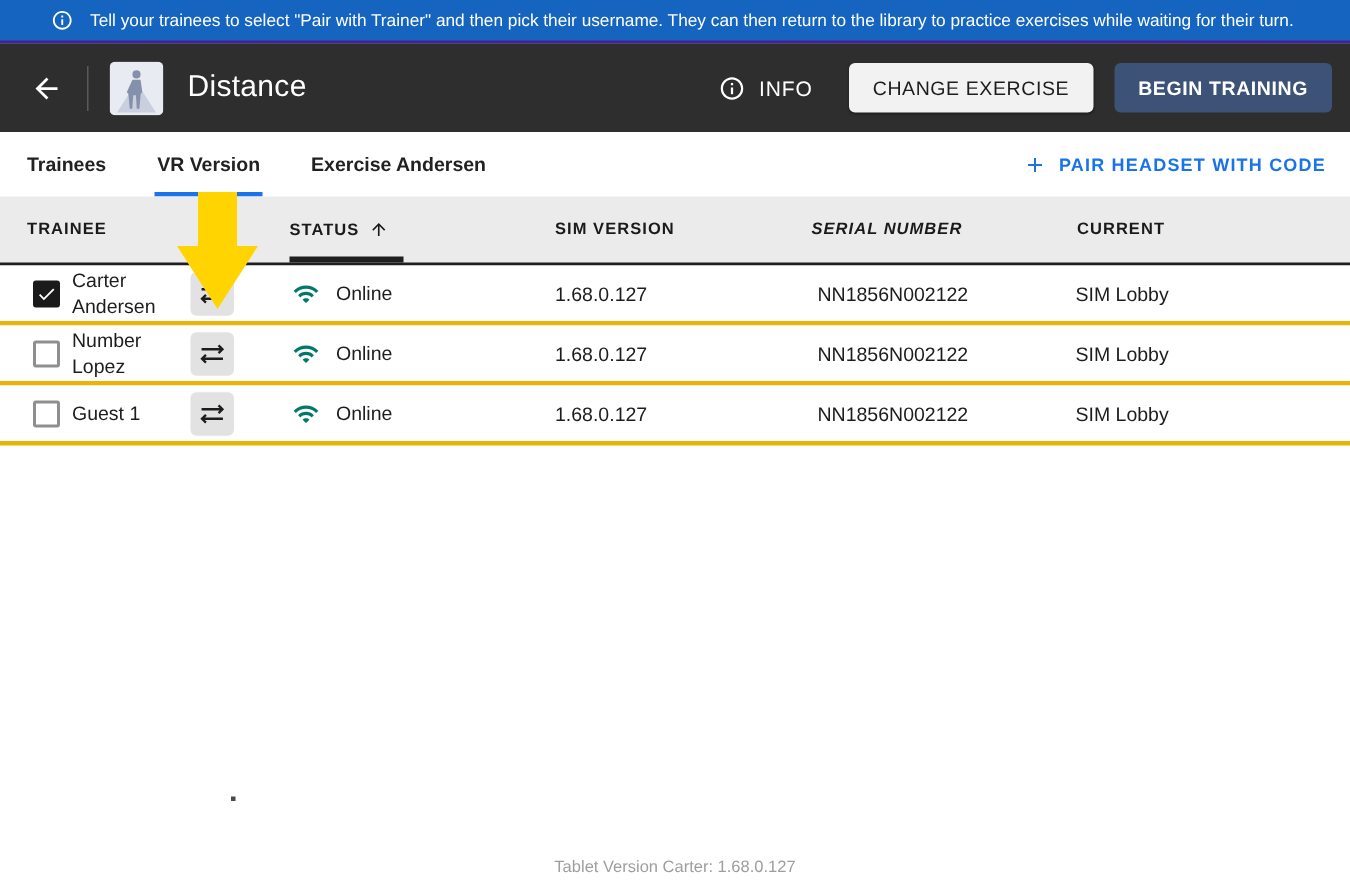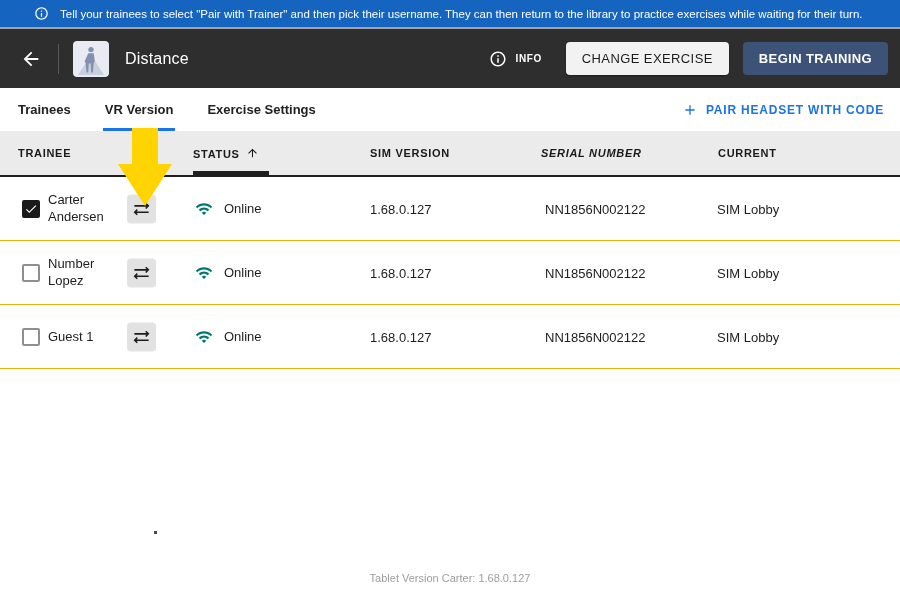--- a/index.html
+++ b/index.html
@@ -9,43 +9,43 @@
     background: #ffffff;
     position: relative;
     overflow: hidden;
     color: #1d1d1d;
   }
 
   
   .banner {
     position: absolute; top: 0; left: 0; width: 900px; height: 29px;
     background: var(--banner-bg, #1565C0);
-    border-bottom: 2px solid #a3a3a3;
+    border-bottom: 2px solid #4c1d95;
     display: flex; align-items: center;
     padding-left: 34px; gap: 11px;
     color: #ffffff; font-size: 11.5px; font-weight: 500;
   }
   .banner svg { width: 15px; height: 15px; fill: #ffffff; flex: 0 0 auto; }
 
   
   .appbar {
     position: absolute; top: 29px; left: 0; width: 900px; height: 59px;
     background: var(--appbar-bg, #2E2E2E);
     display: flex; align-items: center;
     padding: 0 12px 0 20px; color: #fff;
   }
   .back-btn { background: none; border: none; cursor: pointer; display: flex; padding: 0; }
   .back-btn svg { width: 22px; height: 22px; fill: #ffffff; }
   .appbar-divider { width: 1px; height: 30px; background: #5a5a5a; margin: 0 14px 0 16px; }
   .exercise-thumb { width: 36px; height: 36px; border-radius: 4px; overflow: hidden; display: block; }
-  .app-title { font-size: 16px; font-weight: 500; margin-left: 16px; letter-spacing: 0.2px; }
+  .app-title { font-size: 20px; font-weight: 500; margin-left: 16px; letter-spacing: 0.2px; }
   .appbar-right { margin-left: auto; display: flex; align-items: center; }
   .info-group { display: flex; align-items: center; gap: 9px; margin-right: 24px; cursor: pointer; }
   .info-group svg { width: 18px; height: 18px; fill: #ffffff; }
-  .info-label { font-size: 10px; font-weight: 700; letter-spacing: 0.6px; }
+  .info-label { font-size: 14px; font-weight: 400; letter-spacing: 0.6px; }
   .btn {
     height: 33px; border: none; border-radius: 4px; cursor: pointer;
     font-family: "Liberation Sans", sans-serif;
     font-size: 13px; font-weight: 500; letter-spacing: 0.4px;
     padding: 0 16px;
   }
   .btn-light { background: #f2f2f2; color: #1d1d1d; margin-right: 14px; box-shadow: 0 1px 2px rgba(0,0,0,0.4); }
   .btn-primary { background: var(--begin-bg, #3D5277); color: #ffffff; font-weight: bold; }
 
   
@@ -83,21 +83,21 @@
   .th-trainee { left: 18px; }
   .th-status  { left: 193px; cursor: pointer; }
   .th-sim     { left: 370px; }
   .th-serial  { left: 541px; font-style: italic; }
   .th-current { left: 718px; }
   .th-status svg { width: 13px; height: 13px; fill: #1a1a1a; }
   .sort-underline { position: absolute; left: 193px; bottom: 0; width: 76px; height: 4px; background: #1f1f1f; }
 
   
   .tbody { position: absolute; top: 177px; left: 0; width: 900px; }
-  .row { position: relative; height: 64px; background: #fff; border-bottom: 1px solid #eab308; }
+  .row { position: relative; height: 40px; background: #fff; border-bottom: 3px solid #eab308; }
   .cell { position: absolute; top: 50%; transform: translateY(-50%); font-size: 13px; color: #1d1d1d; }
   .checkbox {
     position: absolute; left: 22px; top: 50%; transform: translateY(-50%);
     width: 18px; height: 18px; border: 2px solid #8f8f8f; border-radius: 2px;
     background: #fff; cursor: pointer; display: flex; align-items: center; justify-content: center;
   }
   .checkbox svg { width: 14px; height: 14px; fill: #ffffff; display: none; }
   .checkbox.checked { background: #1a1a1a; border-color: #1a1a1a; }
   .checkbox.checked svg { display: block; }
   .name-cell { left: 48px; width: 78px; line-height: 1.35; }
@@ -158,21 +158,21 @@
       <span class="info-label">INFO</span>
     </div>
     <button class="btn btn-light">CHANGE EXERCISE</button>
     <button class="btn btn-primary">BEGIN TRAINING</button>
   </div>
 </div>
 
 <div class="tabbar">
   <div class="tab">Trainees</div>
   <div class="tab active">VR Version</div>
-  <div class="tab">Exercise Settings</div>
+  <div class="tab">Exercise Andersen</div>
   <button class="pair-link">
     <svg viewBox="0 0 24 24">
         <path d="M19 13h-6v6h-2v-6H5v-2h6V5h2v6h6v2z"></path>
       </svg>
     <span>PAIR HEADSET WITH CODE</span>
   </button>
 </div>
 
 <div class="thead">
   <span class="th th-trainee">TRAINEE</span>

